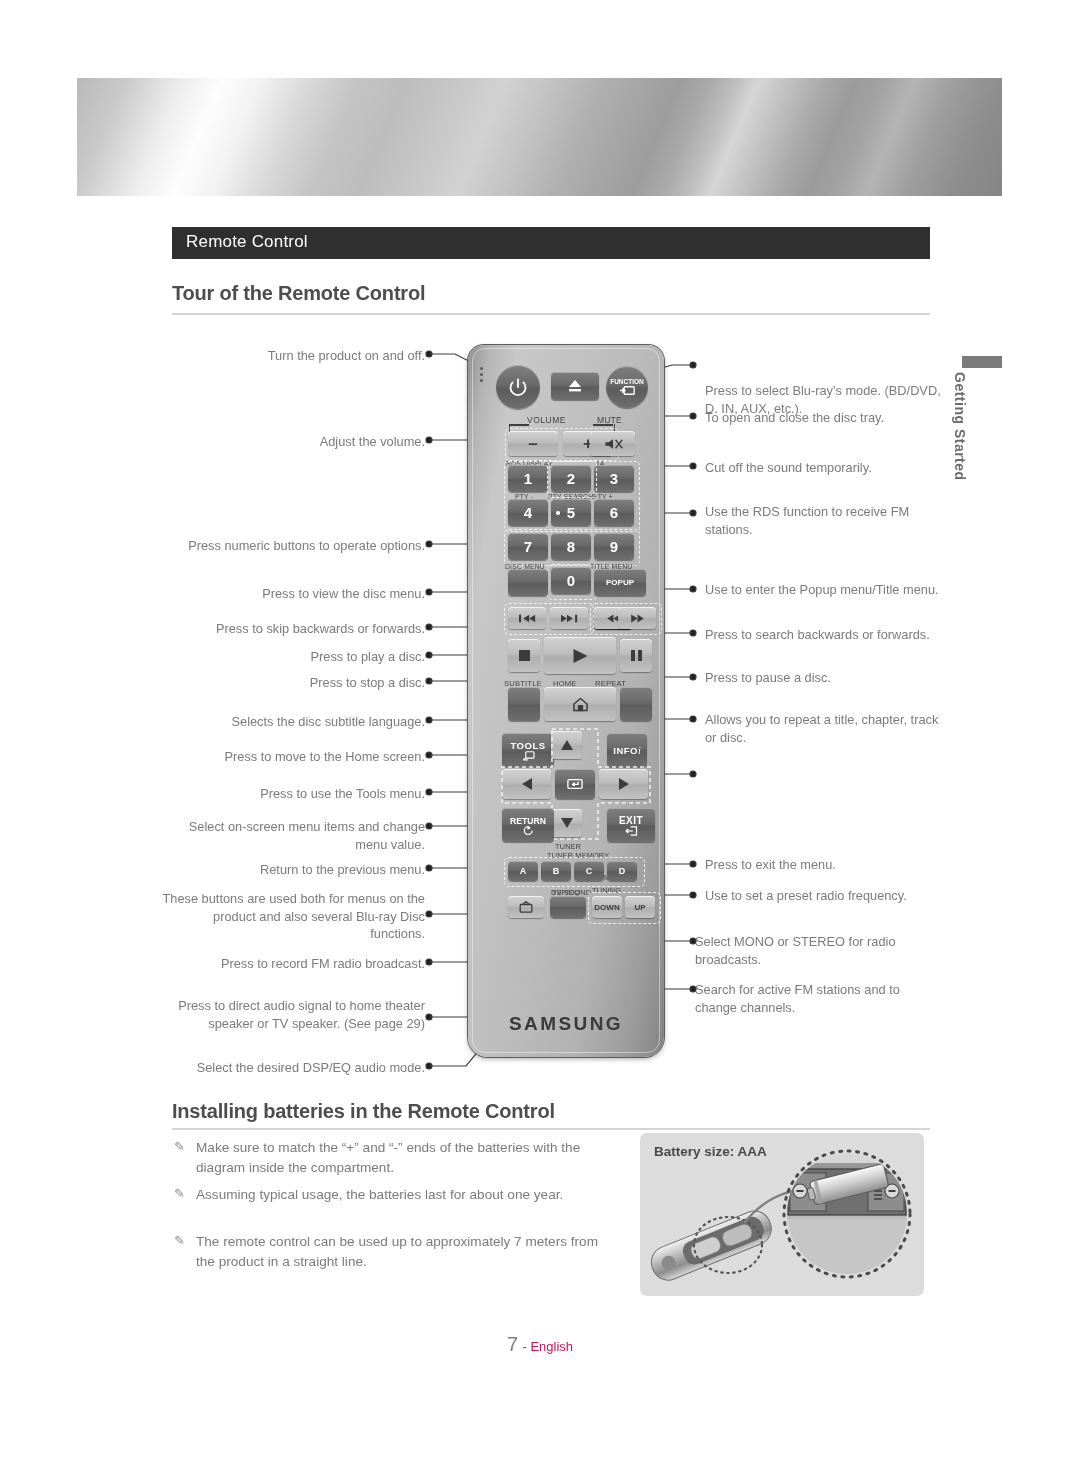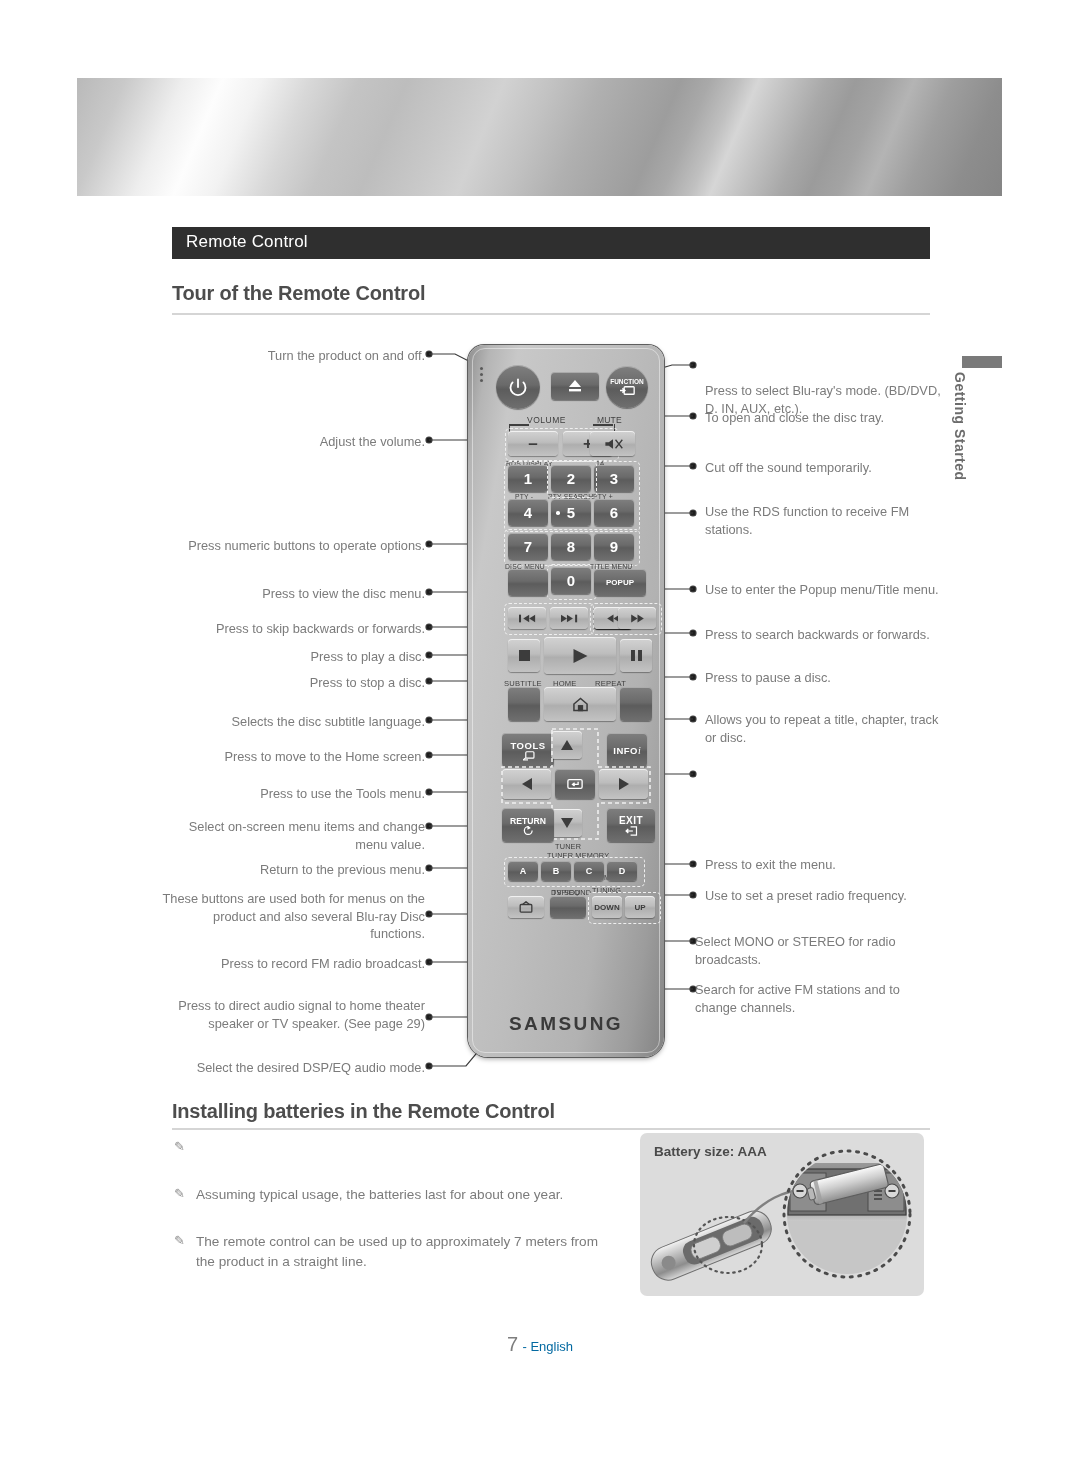--- a/index.html
+++ b/index.html
@@ -69,21 +69,21 @@
   
   .note{position:absolute;font-size:13.6px;line-height:20px;color:#7b7b7b;}
   .pencil{position:absolute;font-size:13px;color:#8d8d8d;transform:rotate(0deg);}
 
   
   .batpanel{position:absolute;left:640px;top:1133px;width:284px;height:163px;background:#dcdcdc;border-radius:7px;}
   .batlabel{position:absolute;left:14px;top:11px;font-size:13.5px;font-weight:bold;color:#4a4a4a;}
 
   .footer{position:absolute;left:0;right:0;top:1333px;text-align:center;color:#8a8a8a;}
   .footer .pg{font-size:20px;color:#7e7e7e;}
-  .footer .en{font-size:13px;color:#0369a1;}
+  .footer .en{font-size:13px;color:#be185d;}
 </style>
 </head>
 <body>
 
 <div class="page">
 
   <div class="banner"></div>
 
   <div class="titlebar">
     <span>Remote Control</span>
@@ -438,20 +438,21 @@
           <path d="M8 0.5 L8 9.5 L15 5 Z"></path>
         </svg>
     </div>
     <div class="dash" style="left:122px;top:258px;width:70px;height:30px;"></div>
   </div>
 
   <div class="h2" style="left:172px;top:1100px;">Installing batteries in the Remote Control</div>
   <div class="rule" style="left:172px;top:1128px;width:758px;"></div>
 
   <div class="pencil" style="left:174px;top:1139px;">✎</div>
+  <div class="note" style="left:196px;top:1138px;width:418px;">Make sure to match the “+” and “-” ends of the batteries with the diagram inside the compartment.</div>
 
   <div class="pencil" style="left:174px;top:1186px;">✎</div>
   <div class="note" style="left:196px;top:1185px;width:418px;">Assuming typical usage, the batteries last for about one year.</div>
 
   <div class="pencil" style="left:174px;top:1233px;">✎</div>
   <div class="note" style="left:196px;top:1232px;width:418px;">The remote control can be used up to approximately 7 meters from the product in a straight line.</div>
 
   <div class="batpanel">
     <div class="batlabel">Battery size: AAA</div>
 

